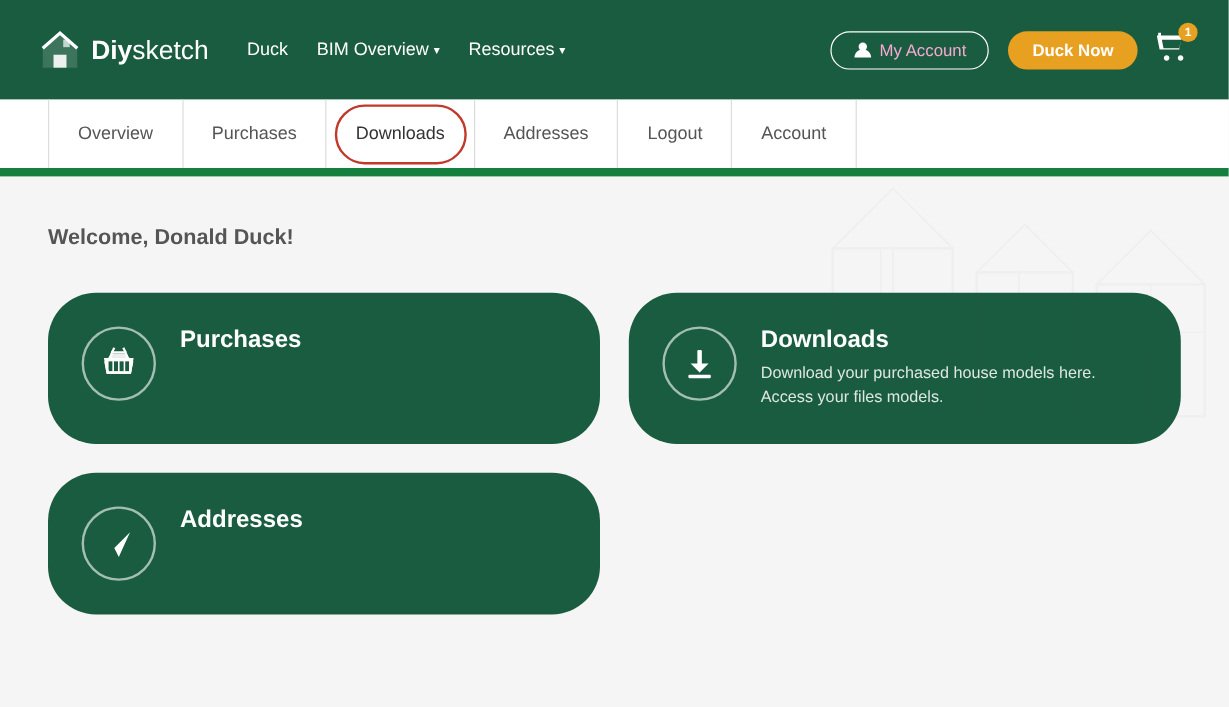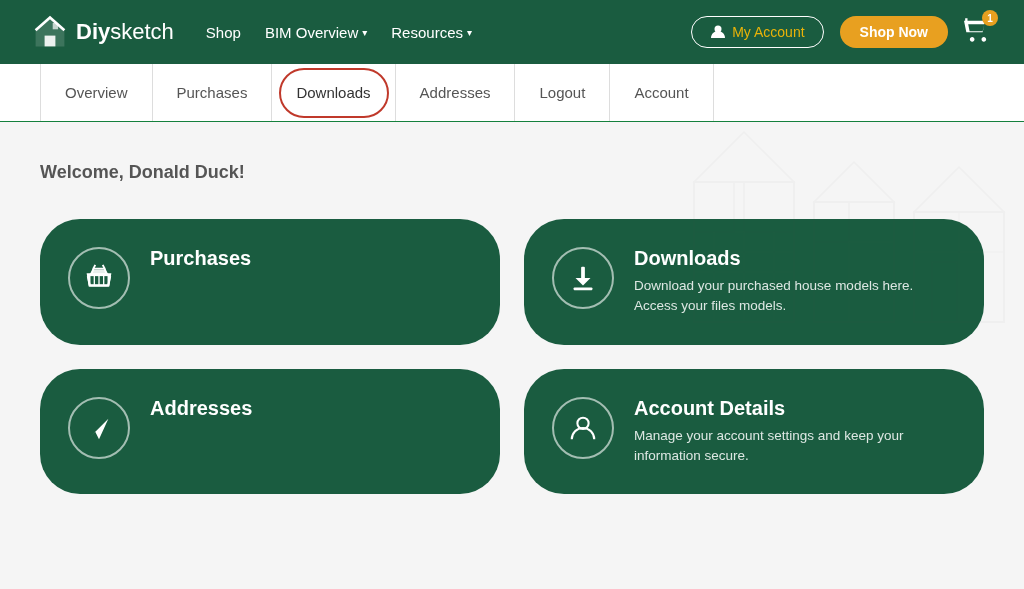--- a/index.html
+++ b/index.html
@@ -4,21 +4,21 @@
   <style>
     * { box-sizing: border-box; margin: 0; padding: 0; }
     body { font-family: Arial, sans-serif; background: #f5f5f5; color: #333; }
 
     
     .header {
       background: #1a5c40;
       display: flex;
       align-items: center;
       padding: 0 32px;
-      height: 64px;
+      height: 83px;
       justify-content: space-between;
     }
     .header-left {
       display: flex;
       align-items: center;
       gap: 32px;
     }
     .logo {
       display: flex;
       align-items: center;
@@ -51,21 +51,21 @@
       font-size: 10px;
     }
     .header-right {
       display: flex;
       align-items: center;
       gap: 16px;
     }
     .my-account-btn {
       border: 1.5px solid white;
       border-radius: 24px;
-      color: #eab308;
+      color: #f9a8d4;
       background: transparent;
       padding: 7px 18px;
       font-size: 14px;
       cursor: pointer;
       display: flex;
       align-items: center;
       gap: 6px;
     }
     .shop-now-btn {
       background: #e8a020;
@@ -98,21 +98,21 @@
       font-size: 10px;
       display: flex;
       align-items: center;
       justify-content: center;
       font-weight: bold;
     }
 
     
     .tabs-bar {
       background: white;
-      border-bottom: 1px solid #15803d;
+      border-bottom: 7px solid #15803d;
       padding: 0 40px;
       display: flex;
       align-items: center;
       gap: 0;
     }
     .tab {
       padding: 20px 24px;
       font-size: 15px;
       color: #555;
       cursor: pointer;
@@ -228,40 +228,40 @@
         <polygon points="20,4 36,18 36,36 4,36 4,18" fill="white" opacity="0.15"></polygon>
         <polyline points="4,18 20,4 36,18" stroke="white" stroke-width="3" fill="none"></polyline>
         <rect x="14" y="24" width="12" height="12" fill="white" opacity="0.9"></rect>
         <rect x="23" y="10" width="6" height="7" fill="white" opacity="0.7"></rect>
       </svg>
       <span>
         <span class="diy">Diy</span><span class="sketch">sketch</span>
       </span>
     </a>
     <nav>
-      <span class="nav-item">Shop</span>
+      <span class="nav-item">Duck</span>
       <span class="nav-item">
         <span>BIM Overview</span>
         <span class="chevron">▾</span>
       </span>
       <span class="nav-item">
         <span>Resources</span>
         <span class="chevron">▾</span>
       </span>
     </nav>
   </div>
   <div class="header-right">
     <button class="my-account-btn">
       <svg width="16" height="16" viewBox="0 0 16 16" fill="white">
         <circle cx="8" cy="5" r="3.5"></circle>
         <path d="M1 14c0-3.866 3.134-7 7-7s7 3.134 7 7"></path>
       </svg>
       <span>My Account</span>
     </button>
-    <button class="shop-now-btn">Shop Now</button>
+    <button class="shop-now-btn">Duck Now</button>
     <div class="cart-wrapper">
       <svg class="cart-icon-svg" viewBox="0 0 24 24" fill="white">
         <path d="M7 18c-1.1 0-2 .9-2 2s.9 2 2 2 2-.9 2-2-.9-2-2-2zm10 0c-1.1 0-2 .9-2 2s.9 2 2 2 2-.9 2-2-.9-2-2-2zM5.1 4H3V2H1v2H0l.6 3 1.4 7h14l1.4-7 .6-3H5.1zM16 13H4.8L3.6 7h13.8L16 13z"></path>
       </svg>
       <div class="cart-badge">1</div>
     </div>
   </div>
 </header>
 
 <div class="tabs-bar">
@@ -352,27 +352,15 @@
       <div class="card-icon-circle">
         <svg class="icon-svg" viewBox="0 0 32 32" fill="white">
           <path d="M6 26L26 6 16 28l-4-8-6 6z" fill="white"></path>
         </svg>
       </div>
       <div class="card-text">
         <div class="card-title">Addresses</div>
       </div>
     </div>
 
-    <div class="card">
-      <div class="card-icon-circle">
-        <svg class="icon-svg" viewBox="0 0 32 32" fill="white">
-          <circle cx="16" cy="11" r="6" fill="none" stroke="white" stroke-width="2.2"></circle>
-          <path d="M4 28c0-6.627 5.373-12 12-12s12 5.373 12 12" fill="none" stroke="white" stroke-width="2.2"></path>
-        </svg>
-      </div>
-      <div class="card-text">
-        <div class="card-title">Account Details</div>
-        <div class="card-desc">Manage your account settings and keep your information secure.</div>
-      </div>
-    </div>
 
   </div>
 </div>
 
 </body></html>

